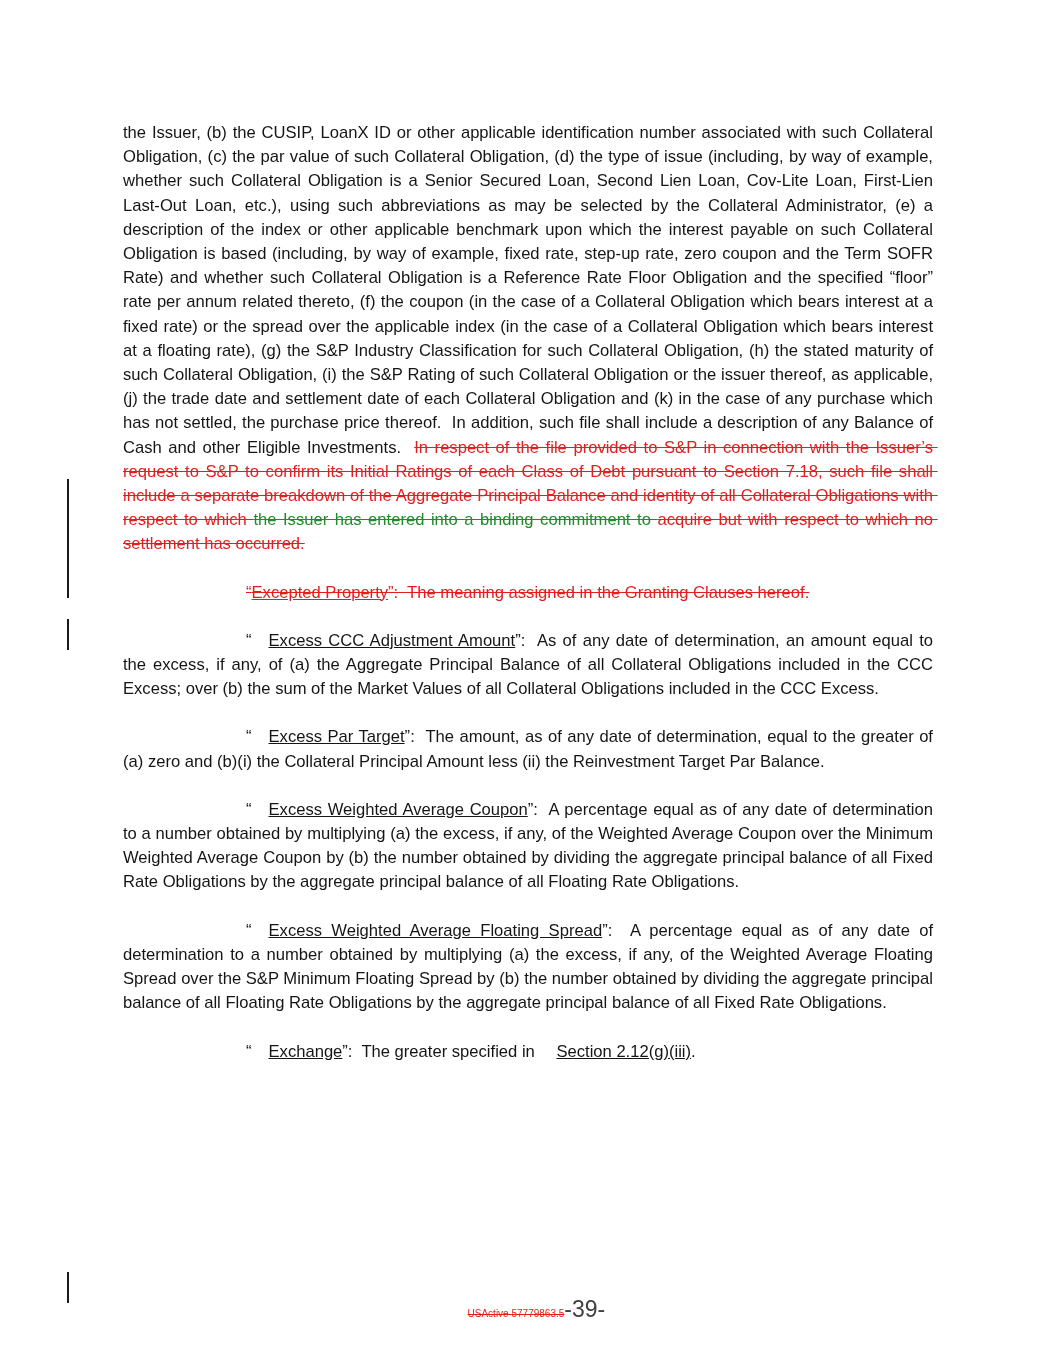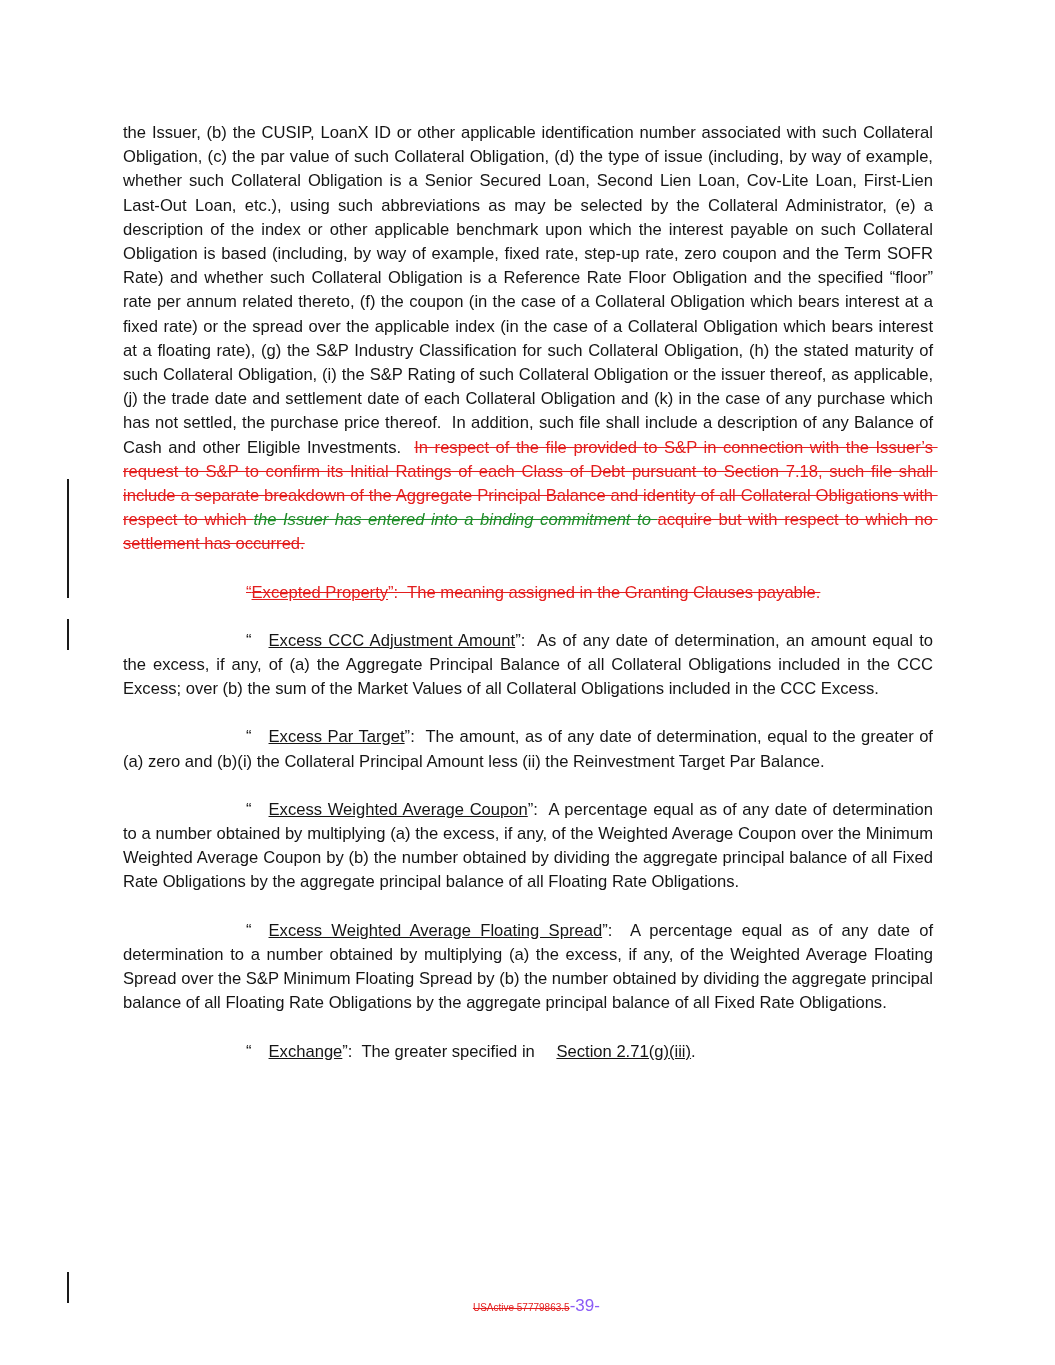--- a/index.html
+++ b/index.html
@@ -24,59 +24,59 @@
     line-height: 24.2px;
     text-align: justify;
     white-space: pre-wrap;
     color: #151515;
   }
   .para.indent { text-indent: 123px; }
   .run-normal { }
   .run-term { text-decoration: underline; margin-left: 17px; }
   .run-del-red { color: var(--del-red); text-decoration: line-through; }
   .run-del-red-u { color: var(--del-red); text-decoration: underline line-through; }
-  .run-del-green { color: var(--ins-green); text-decoration: line-through; font-style: italic; }
+  .run-del-green { color: var(--ins-green); text-decoration: line-through; }
   .change-bar {
     position: absolute;
     left: 67px;
     width: 2px;
     background: #1a1a1a;
   }
   .footer {
     position: absolute;
     left: 0;
     top: 1278px;
     width: 100%;
     text-align: center;
     white-space: pre;
   }
   .footer .docid {
     color: var(--del-red);
     text-decoration: line-through;
     font-size: 10px;
   }
   .footer .pagenum {
-    color: #8b5cf6;
-    font-size: 17px;
+    color: #404040;
+    font-size: 23px;
   }
 </style>
 </head>
 <body>
 
 <div class="page">
   <div id="change-bars">
       <div class="change-bar" style="top: 479px; height: 119px;"></div>
       <div class="change-bar" style="top: 619px; height: 31px;"></div>
       <div class="change-bar" style="top: 1272px; height: 31px;"></div>
     </div>
   <div class="body-text" id="doc-body">
       <p class="para"><span class="run-normal">the Issuer, (b) the CUSIP, LoanX ID or other applicable identification number associated with such Collateral Obligation, (c) the par value of such Collateral Obligation, (d) the type of issue (including, by way of example, whether such Collateral Obligation is a Senior Secured Loan, Second Lien Loan, Cov-Lite Loan, First-Lien Last-Out Loan, etc.), using such abbreviations as may be selected by the Collateral Administrator, (e) a description of the index or other applicable benchmark upon which the interest payable on such Collateral Obligation is based (including, by way of example, fixed rate, step-up rate, zero coupon and the Term SOFR Rate) and whether such Collateral Obligation is a Reference Rate Floor Obligation and the specified “floor” rate per annum related thereto, (f) the coupon (in the case of a Collateral Obligation which bears interest at a fixed rate) or the spread over the applicable index (in the case of a Collateral Obligation which bears interest at a floating rate), (g) the S&amp;P Industry Classification for such Collateral Obligation, (h) the stated maturity of such Collateral Obligation, (i) the S&amp;P Rating of such Collateral Obligation or the issuer thereof, as applicable, (j) the trade date and settlement date of each Collateral Obligation and (k) in the case of any purchase which has not settled, the purchase price thereof.  In addition, such file shall include a description of any Balance of Cash and other Eligible Investments.  </span><span class="run-del-red">In respect of the file provided to S&amp;P in connection with the Issuer’s request to S&amp;P to confirm its Initial Ratings of each Class of Debt pursuant to Section 7.18, such file shall include a separate breakdown of the Aggregate Principal Balance and identity of all Collateral Obligations with respect to which </span><span class="run-del-green">the Issuer has entered into a binding commitment to </span><span class="run-del-red">acquire but with respect to which no settlement has occurred.</span></p>
-      <p class="para indent"><span class="run-del-red">“</span><span class="run-del-red-u">Excepted Property</span><span class="run-del-red">”:  The meaning assigned in the Granting Clauses payable.</span></p>
+      <p class="para indent"><span class="run-del-red">“</span><span class="run-del-red-u">Excepted Property</span><span class="run-del-red">”:  The meaning assigned in the Granting Clauses hereof.</span></p>
       <p class="para indent"><span class="run-normal">“</span><span class="run-term">Excess CCC Adjustment Amount</span><span class="run-normal">”:  As of any date of determination, an amount equal to the excess, if any, of (a) the Aggregate Principal Balance of all Collateral Obligations included in the CCC Excess; over (b) the sum of the Market Values of all Collateral Obligations included in the CCC Excess.</span></p>
       <p class="para indent"><span class="run-normal">“</span><span class="run-term">Excess Par Target</span><span class="run-normal">”:  The amount, as of any date of determination, equal to the greater of (a) zero and (b)(i) the Collateral Principal Amount less (ii) the Reinvestment Target Par Balance.</span></p>
       <p class="para indent"><span class="run-normal">“</span><span class="run-term">Excess Weighted Average Coupon</span><span class="run-normal">”:  A percentage equal as of any date of determination to a number obtained by multiplying (a) the excess, if any, of the Weighted Average Coupon over the Minimum Weighted Average Coupon by (b) the number obtained by dividing the aggregate principal balance of all Fixed Rate Obligations by the aggregate principal balance of all Floating Rate Obligations.</span></p>
       <p class="para indent"><span class="run-normal">“</span><span class="run-term">Excess Weighted Average Floating Spread</span><span class="run-normal">”:  A percentage equal as of any date of determination to a number obtained by multiplying (a) the excess, if any, of the Weighted Average Floating Spread over the S&amp;P Minimum Floating Spread by (b) the number obtained by dividing the aggregate principal balance of all Floating Rate Obligations by the aggregate principal balance of all Fixed Rate Obligations.</span></p>
-      <p class="para indent"><span class="run-normal">“</span><span class="run-term">Exchange</span><span class="run-normal">”:  The greater specified in </span><span class="run-term">Section 2.71(g)(iii)</span><span class="run-normal">.</span></p>
+      <p class="para indent"><span class="run-normal">“</span><span class="run-term">Exchange</span><span class="run-normal">”:  The greater specified in </span><span class="run-term">Section 2.12(g)(iii)</span><span class="run-normal">.</span></p>
     </div>
   <div class="footer">
     <span class="docid">USActive 57779863.5</span><span class="pagenum">-39-</span>
   </div>
 </div>
 
 </body></html>

